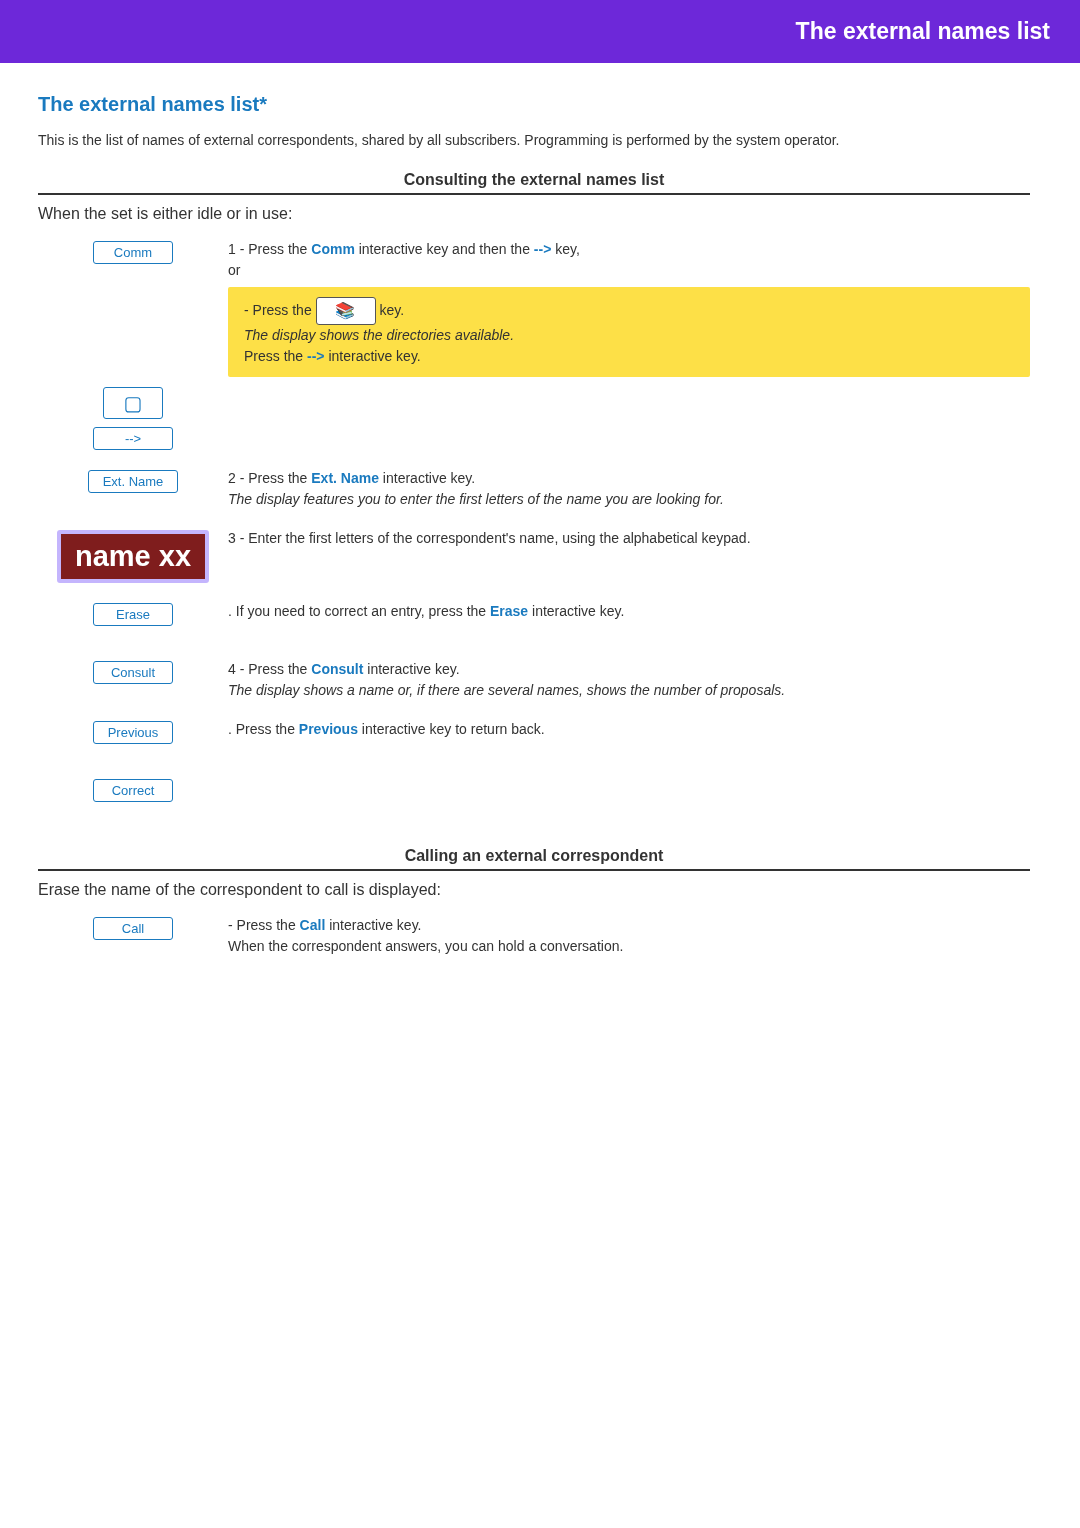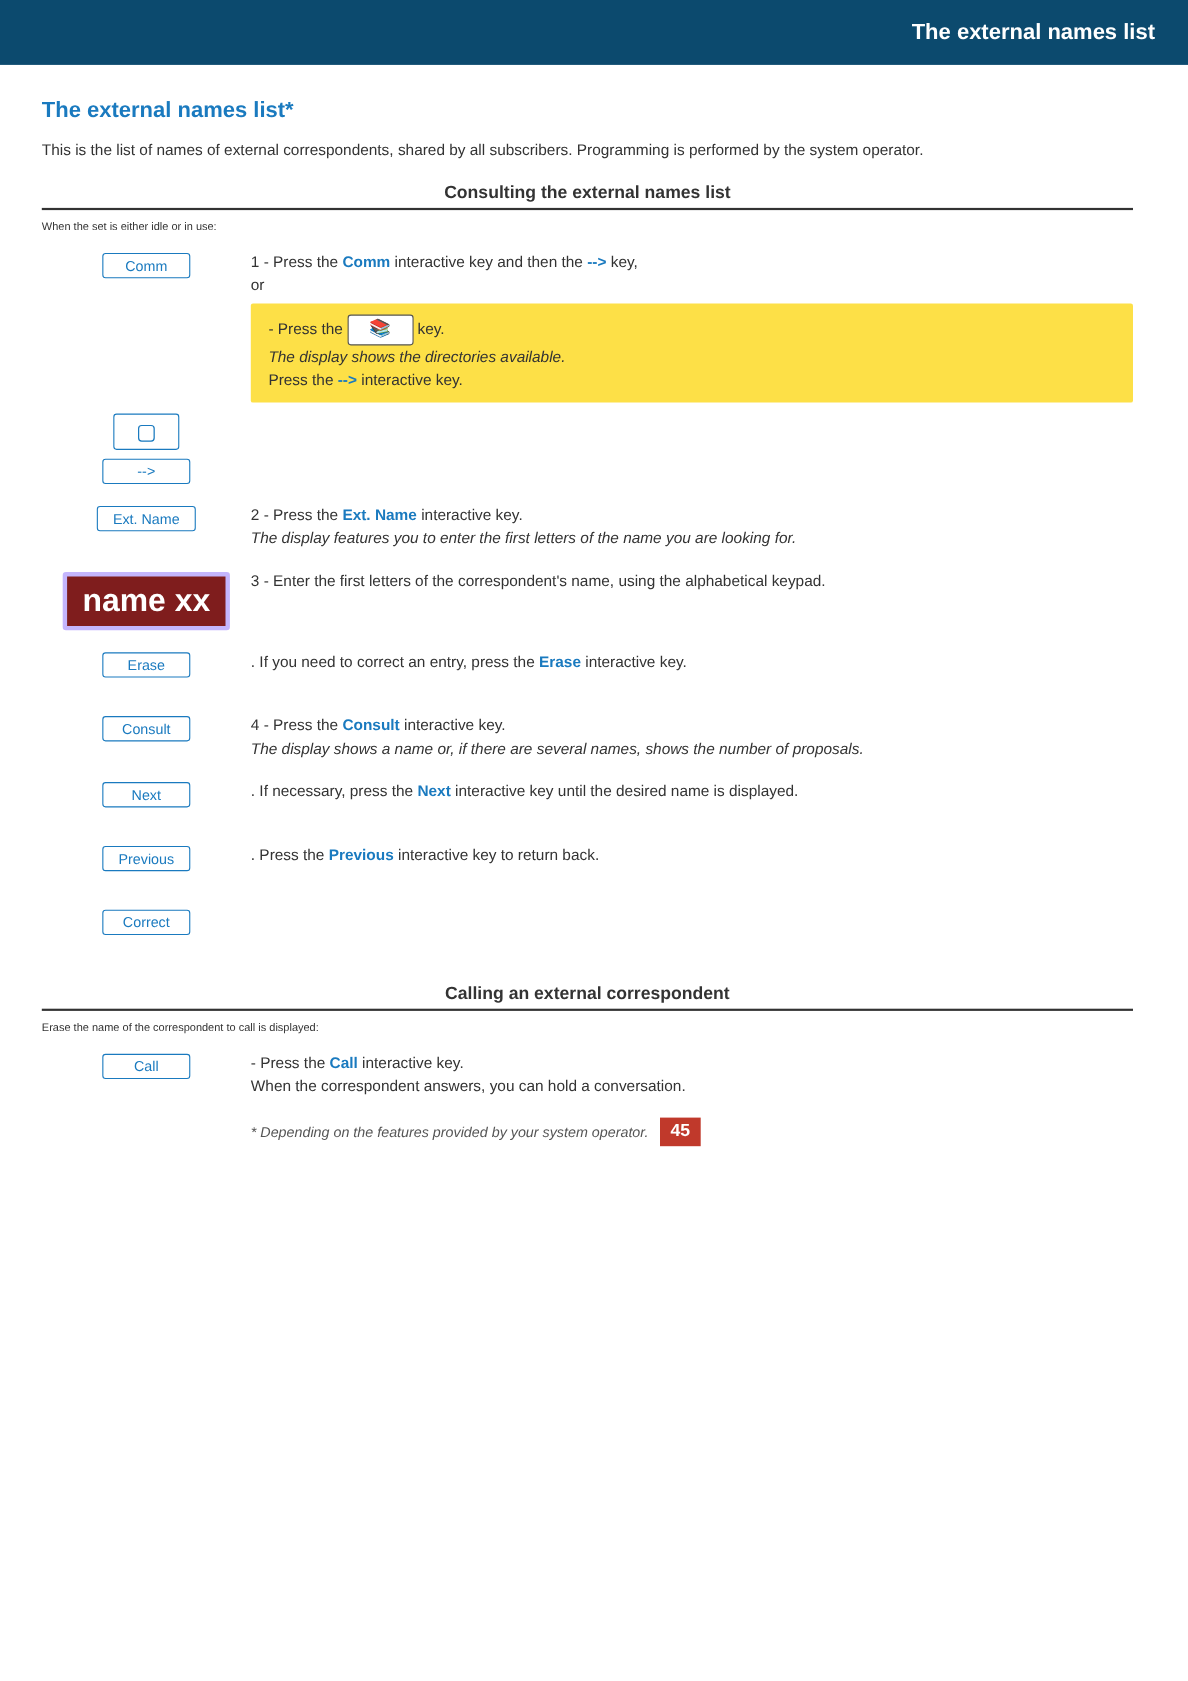--- a/index.html
+++ b/index.html
@@ -7,25 +7,25 @@
       font-family: Arial, Helvetica, sans-serif;
       font-size: 14px;
       color: #333;
       background: #fff;
       width: 1080px;
       min-height: 1528px;
     }
 
     
     .header-banner {
-      background-color: #0c4a6e;
+      background-color: #6d28d9;
       color: #fff;
       text-align: right;
       padding: 18px 30px;
-      font-size: 20px;
+      font-size: 23px;
       font-weight: bold;
     }
 
     
     .content {
       padding: 30px 50px 30px 38px;
     }
 
     
     .page-title {
@@ -47,21 +47,21 @@
       font-size: 16px;
       font-weight: bold;
       color: #333;
       border-bottom: 2px solid #333;
       padding-bottom: 4px;
       margin-bottom: 10px;
       text-align: center;
     }
 
     .section-subtitle {
-      font-size: 10px;
+      font-size: 16px;
       color: #333;
       margin-bottom: 16px;
     }
 
     
     .instruction-row {
       display: flex;
       align-items: flex-start;
       margin-bottom: 18px;
       min-height: 40px;
@@ -246,28 +246,20 @@
     <div class="instruction-row">
       <div class="instruction-key-col">
         <span class="key-btn">Consult</span>
       </div>
       <div class="instruction-text-col">
         4 - Press the <span class="key-ref">Consult</span> interactive key.<br>
         <span class="italic-text">The display shows a name or, if there are several names, shows the number of proposals.</span>
       </div>
     </div>
 
-    <div class="instruction-row">
-      <div class="instruction-key-col">
-        <span class="key-btn">Next</span>
-      </div>
-      <div class="instruction-text-col">
-        . If necessary, press the <span class="key-ref">Next</span> interactive key until the desired name is displayed.
-      </div>
-    </div>
 
     <div class="instruction-row">
       <div class="instruction-key-col">
         <span class="key-btn">Previous</span>
       </div>
       <div class="instruction-text-col">
         . Press the <span class="key-ref">Previous</span> interactive key to return back.
       </div>
     </div>
 
@@ -286,20 +278,16 @@
     <div class="instruction-row">
       <div class="instruction-key-col">
         <span class="key-btn">Call</span>
       </div>
       <div class="instruction-text-col">
         - Press the <span class="key-ref">Call</span> interactive key.<br>
         When the correspondent answers, you can hold a conversation.
       </div>
     </div>
 
-    <div class="footnote-row" style="margin-left:190px; margin-top:16px;">
-      <span class="footnote-text">* Depending on the features provided by your system operator.</span>
-      <span class="page-number-badge">45</span>
-    </div>
 
   </div>
 
 </div>
 
 </body></html>

